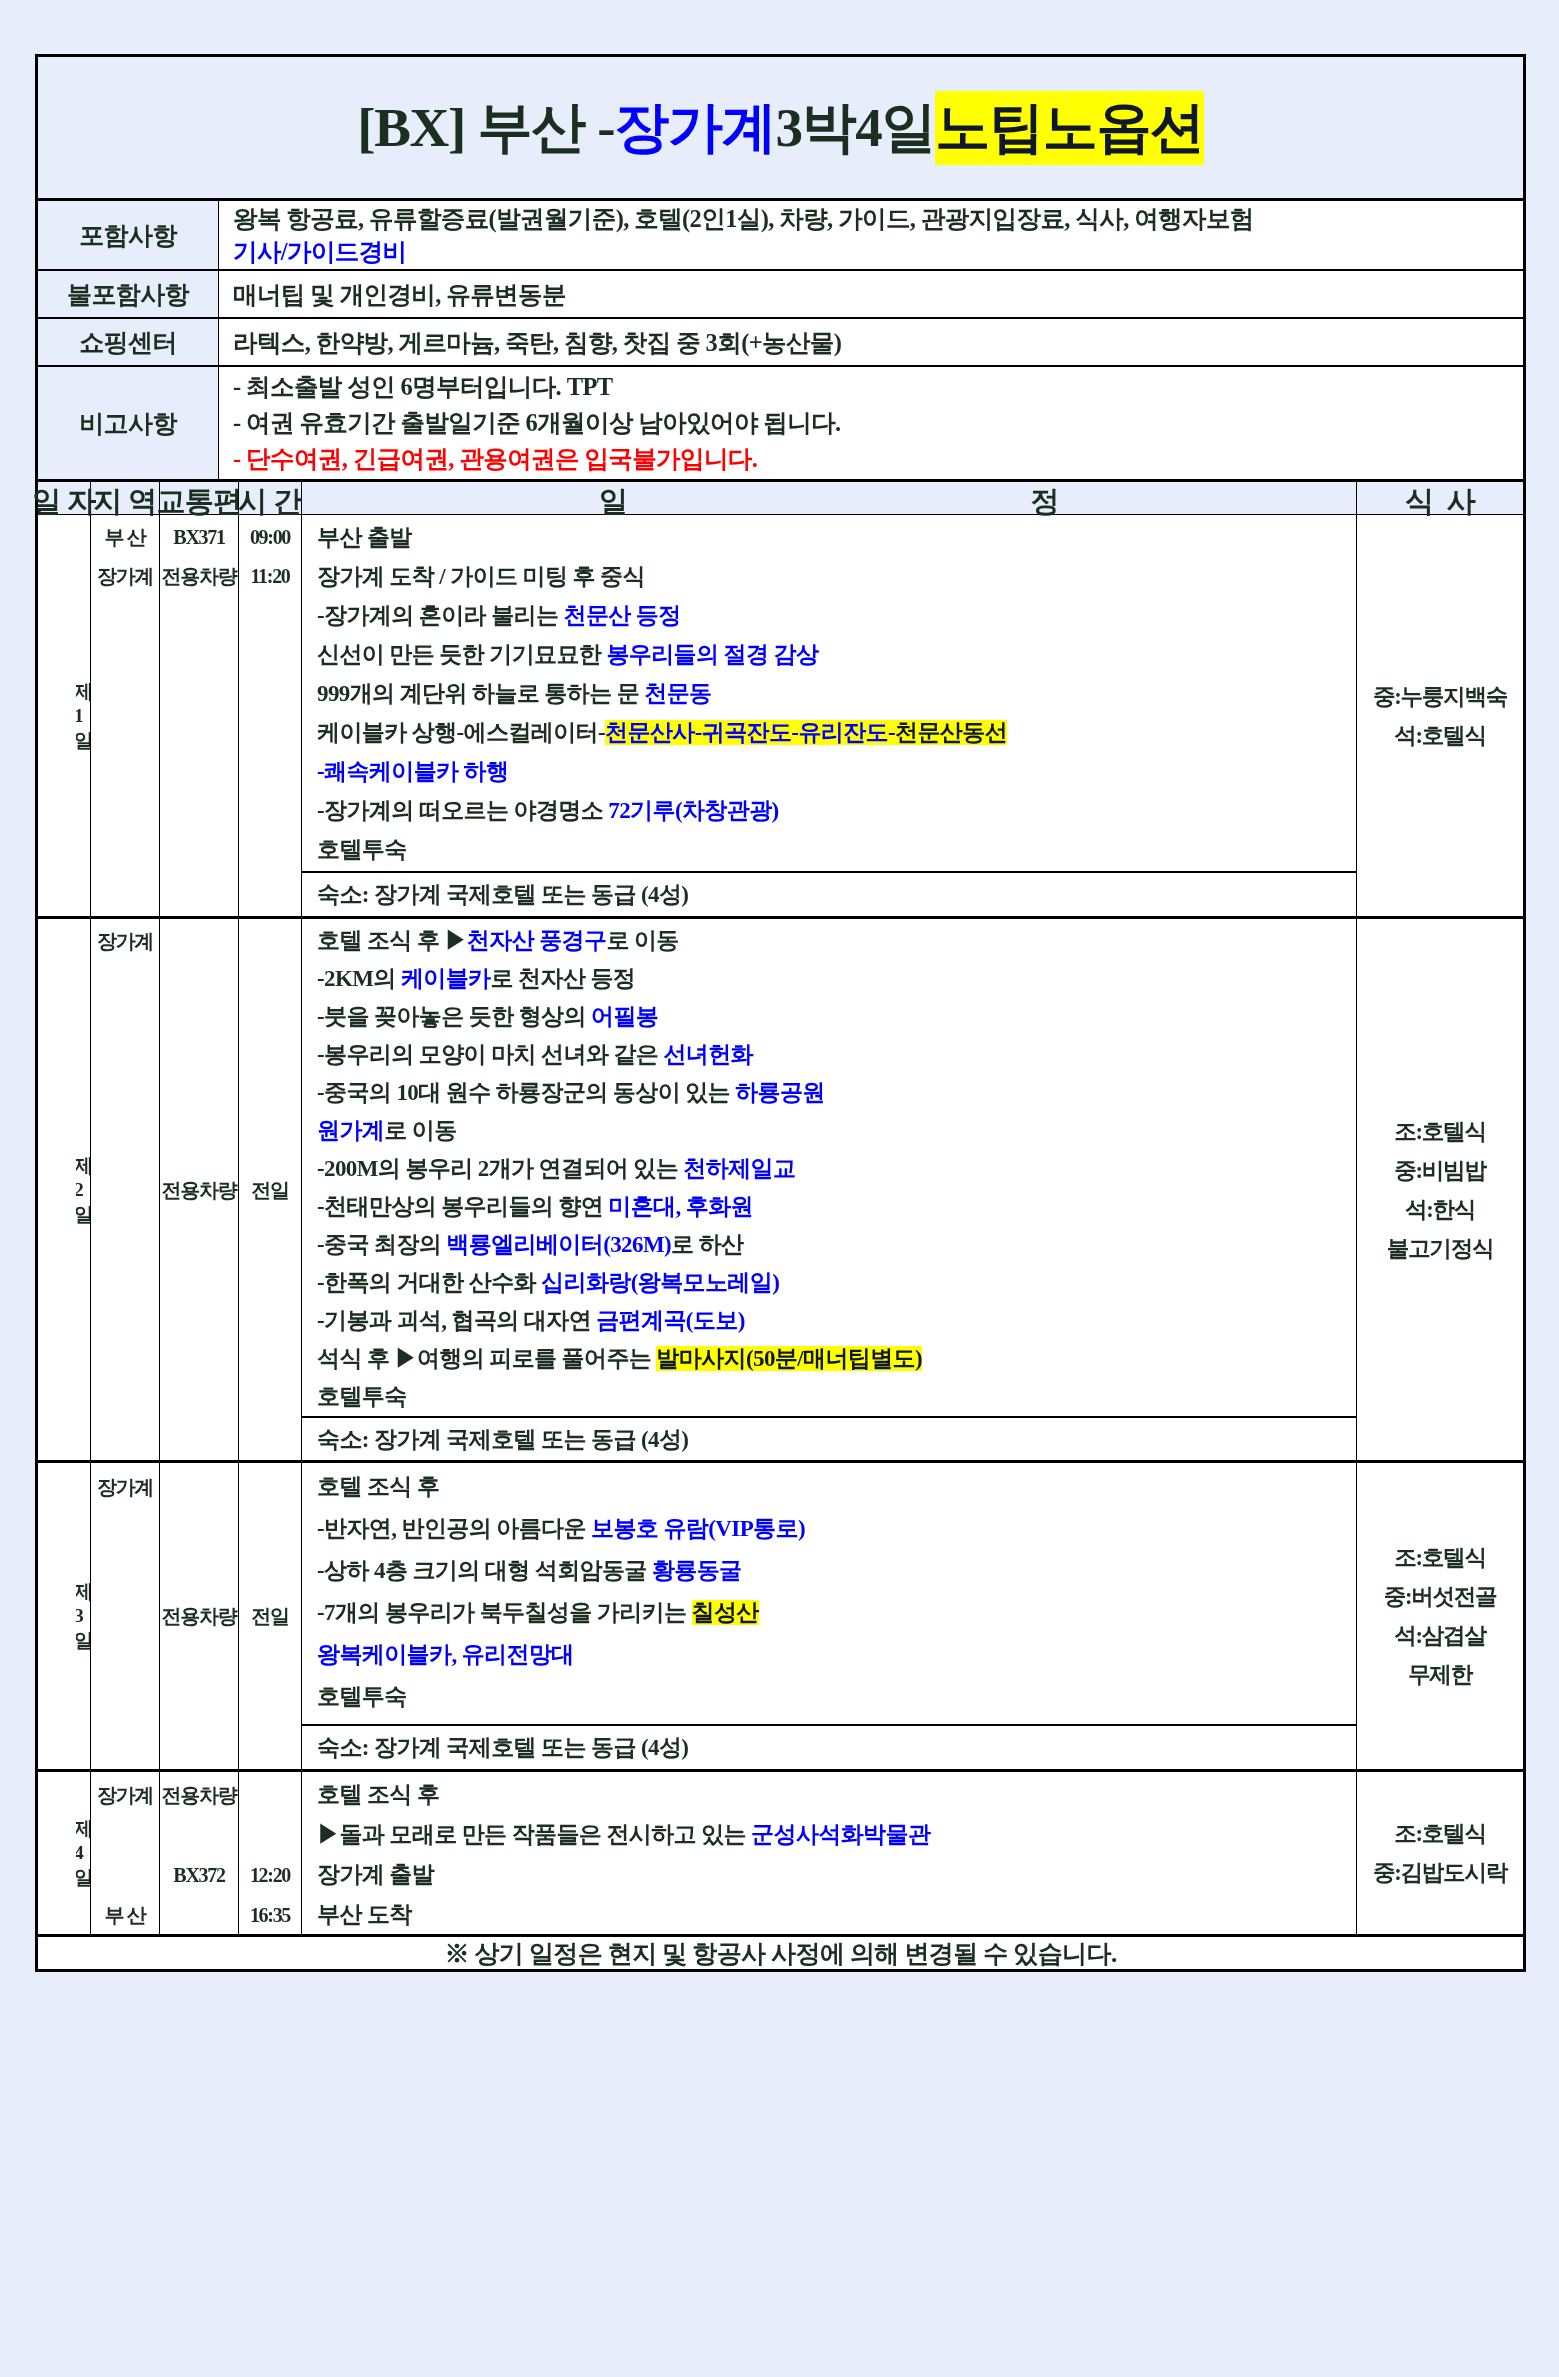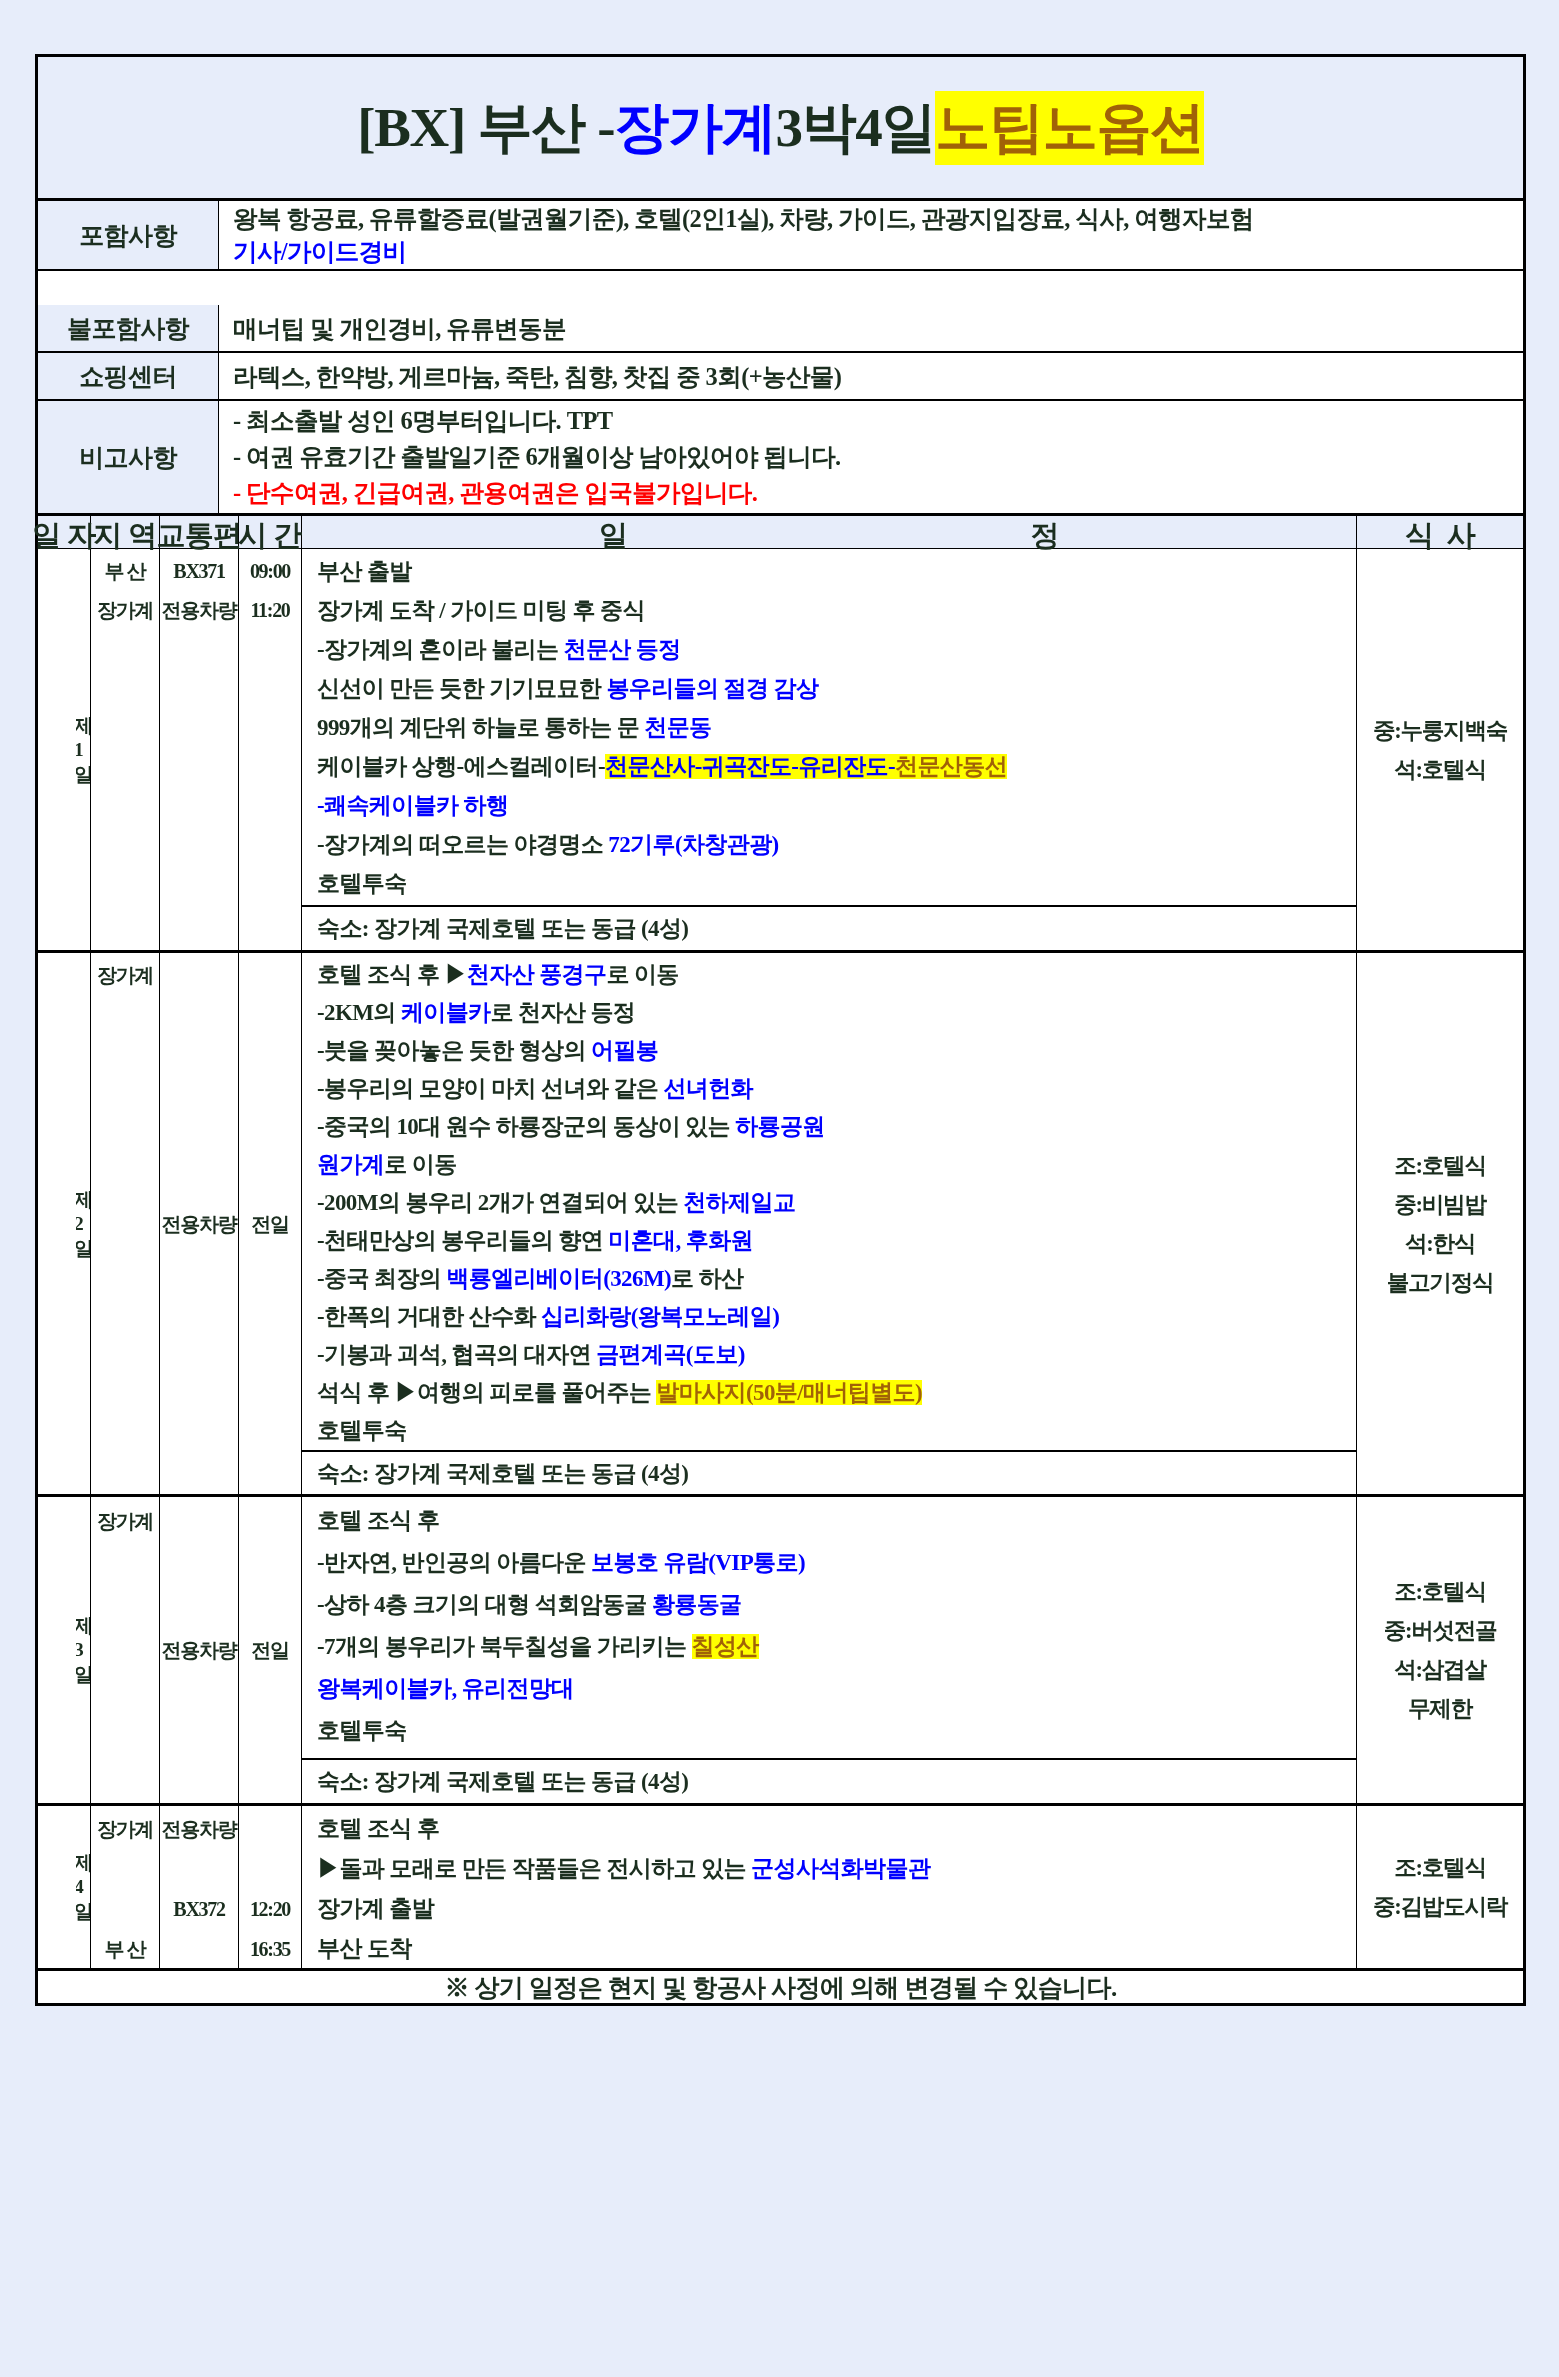--- a/index.html
+++ b/index.html
@@ -30,21 +30,21 @@
     background:#E7EDFA; border-right:1.3px solid #000;
     display:flex; flex-direction:column; align-items:center; justify-content:center;
     text-align:center; font-size:25px; letter-spacing:-0.6px;
   }
   .r-info { display:grid; grid-template-columns:181px 1fr; border-bottom:2.5px solid #000; }
   .r-info .content {
     background:#fff; display:flex; flex-direction:column; justify-content:center;
     padding-left:14px; font-size:24.5px; letter-spacing:-0.6px;
   }
   .r-included { height:70px; } .r-included .iline { line-height:33px; }
-  .r-excluded { height:48px;margin-top:34px; }
+  .r-excluded { height:48px; }
   .r-shopping { height:48px; }
   .r-remarks  { height:115px; } .r-remarks .iline { line-height:36px; }
   .iline { white-space:nowrap; }
   
   .r-header {
     display:grid; grid-template-columns:53px 69px 79px 63px 1055px 1fr;
     height:33px; border-bottom:1.9px solid #000; background:#E7EDFA;
     font-size:29px; letter-spacing:-0.6px;
   }
   .r-header .hcell { display:flex; align-items:center; justify-content:center; border-right:1.3px solid #000; white-space:pre; }
@@ -80,21 +80,21 @@
   .r-footer {
     height:35px; border-top:3.1px solid #000; background:#fff;
     display:flex; align-items:center; justify-content:center;
     font-size:25px; letter-spacing:-0.6px;
   }
   
   .seg-k { color:#1B2E1F; }
   .seg-b { color:#0000FF; }
   .seg-r { color:#FF0000; }
   .seg-hb { color:#0000FF; background:#FFFF00; }
-  .seg-hr { color:#a16207; background:#FFFF00; }
+  .seg-hr { color:#0f172a; background:#FFFF00; }
 </style>
 </head>
 <body>
 
 <div class="page">
   <div class="doc">
 
     <div class="title-row">
         <span class="seg-k">[BX] 부산 - </span>
         <span class="seg-b">장가계</span>

